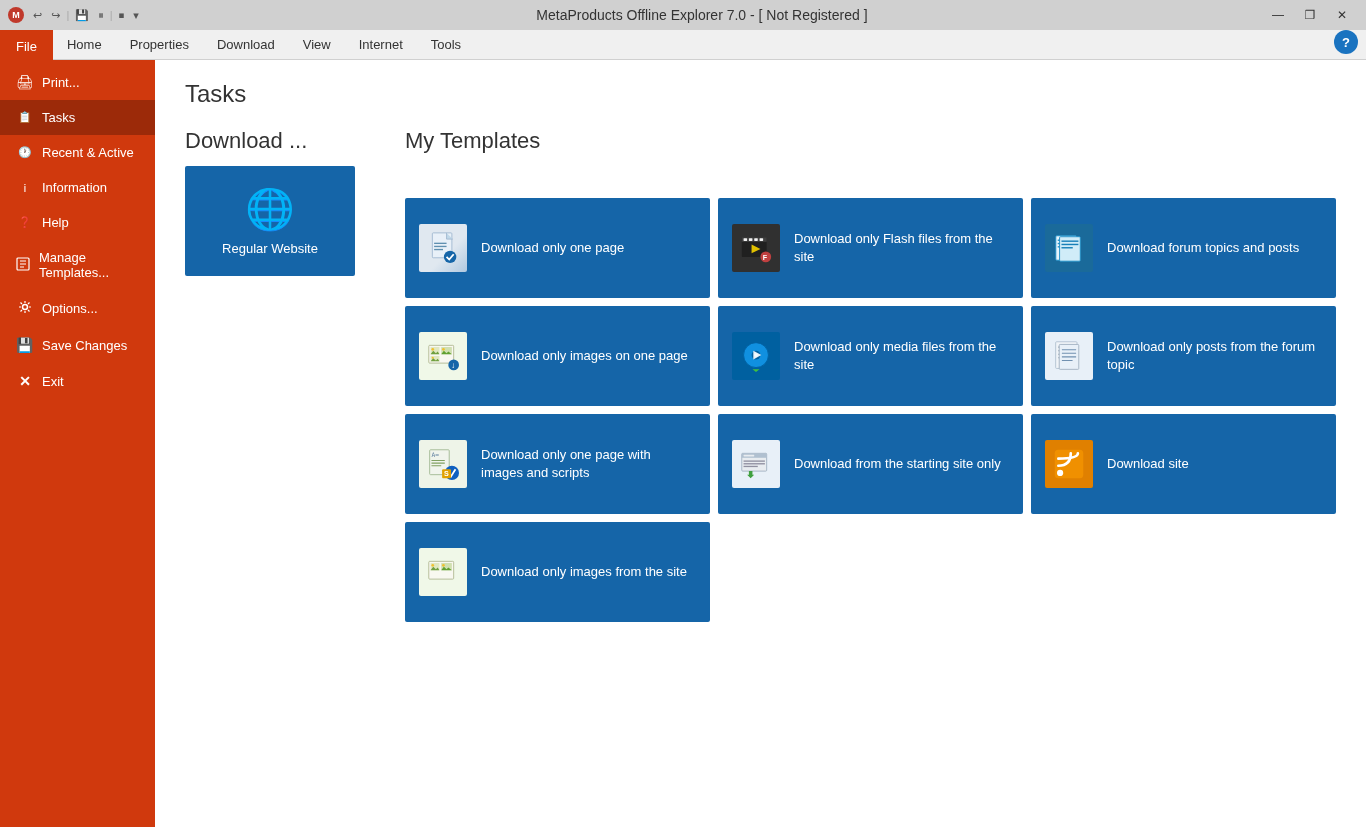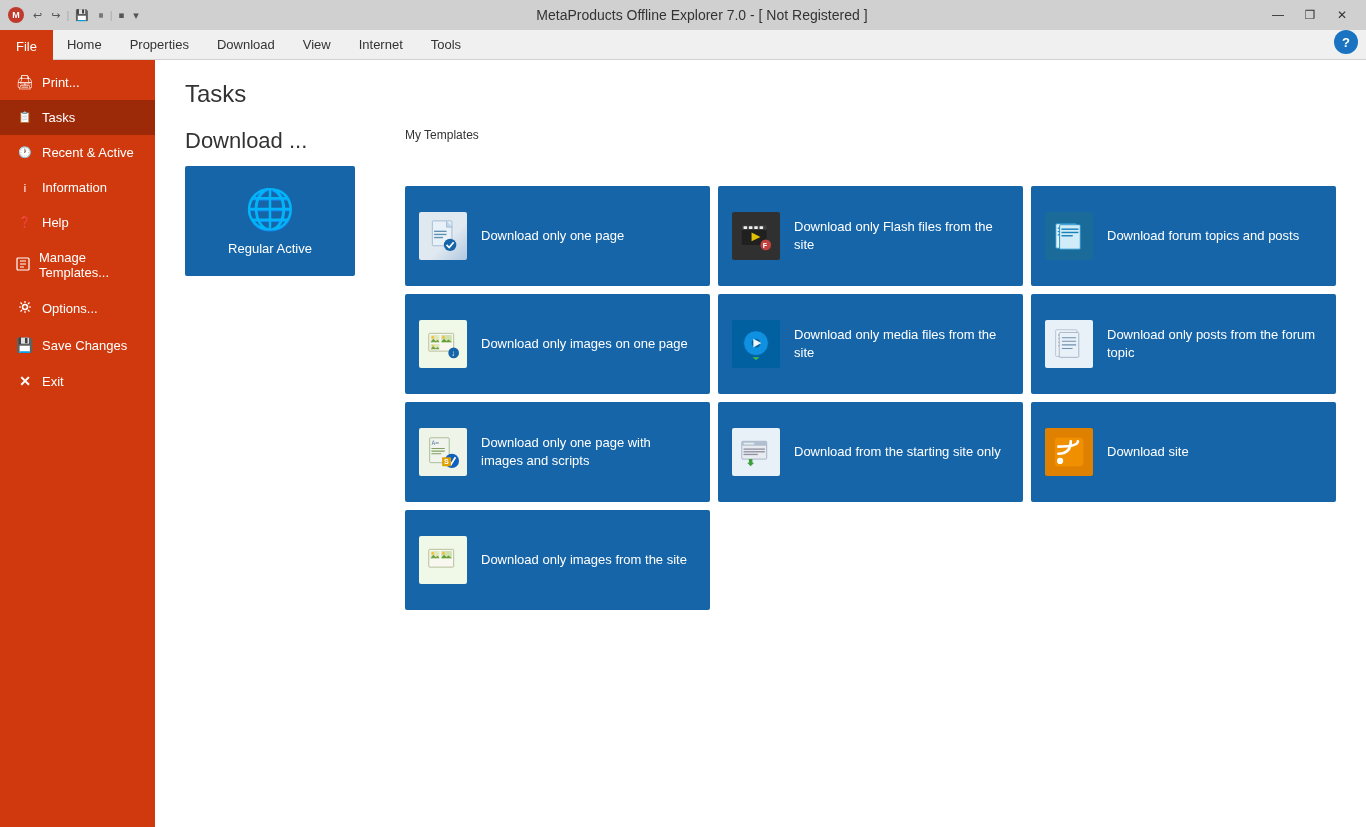--- a/index.html
+++ b/index.html
@@ -135,21 +135,21 @@
       align-items: center;
       justify-content: center;
       gap: 8px;
       cursor: pointer;
       border-radius: 2px;
     }
 
     
     .templates-section { flex: 1; }
     .templates-title {
-      font-size: 12px;
+      font-size: 22px;
       font-weight: 300;
       color: #333;
       margin-bottom: 12px;
     }
     .templates-grid {
       display: grid;
       grid-template-columns: repeat(3, 1fr);
       gap: 8px;
       margin-top: 44px;
     }
@@ -296,21 +296,21 @@
 
   <div class="content">
     <h1 class="page-title">Tasks</h1>
 
     <div class="tasks-layout">
 
       <div class="download-section">
         <div class="download-title">Download ...</div>
         <div class="download-card">
           <div style="font-size:40px;">🌐</div>
-          <div style="font-size:13px;text-align:center;color:white;">Regular Active</div>
+          <div style="font-size:13px;text-align:center;color:white;">Regular Website</div>
         </div>
       </div>
 
       <div class="templates-section">
         <div class="templates-title">My Templates</div>
         <div class="templates-grid">
 
           <div class="template-card">
             <div class="template-card-icon icon-page">
               <svg width="32" height="36" viewBox="0 0 32 36">

